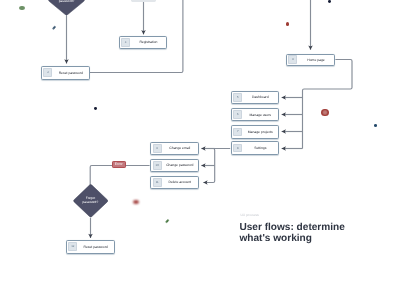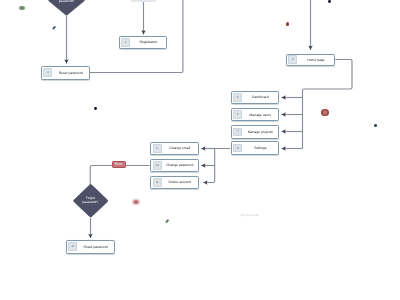--- a/index.html
+++ b/index.html
@@ -136,13 +136,15 @@
       <div class="dot" style="left: 327.6px; top: -0.5px; width: 3.8px; height: 3.6px; background: rgb(21, 27, 52); filter: blur(0.5px);"></div>
       <div class="dot" style="left: 321.4px; top: 108.7px; width: 7.2px; height: 7px; background: radial-gradient(circle, rgba(162, 63, 58, 0.667) 0%, rgba(162, 63, 58, 0.733) 30%, rgb(162, 63, 58) 55%, rgb(162, 63, 58) 82%, rgba(162, 63, 58, 0) 100%); filter: blur(0.75px);"></div>
       <div class="dot" style="left: 374px; top: 124.1px; width: 3.4px; height: 3px; background: rgb(37, 74, 107); filter: blur(0.5px);"></div>
       <div class="dot" style="left: 132.9px; top: 199.5px; width: 6px; height: 4.4px; background: rgb(163, 65, 62); filter: blur(0.8px);"></div>
       <div class="sliver" style="left: 165.4px; top: 220.4px; width: 4.4px; height: 1.6px; background: rgb(76, 122, 70); border-radius: 1.6px; transform: rotate(-48deg); filter: blur(0.45px);"></div>
     </div>
 
   <div class="topcap" style="left: 130.5px; top: 0px; width: 25px; height: 1.7px;"></div>
 
   <div class="eyebrow" style="left: 240.5px; top: 212.9px;">UX process</div>
+  <div class="title" style="left: 239.4px; top: 221.5px;">User flows: determine
+what's working</div>
 </div>
 
 </body></html>

